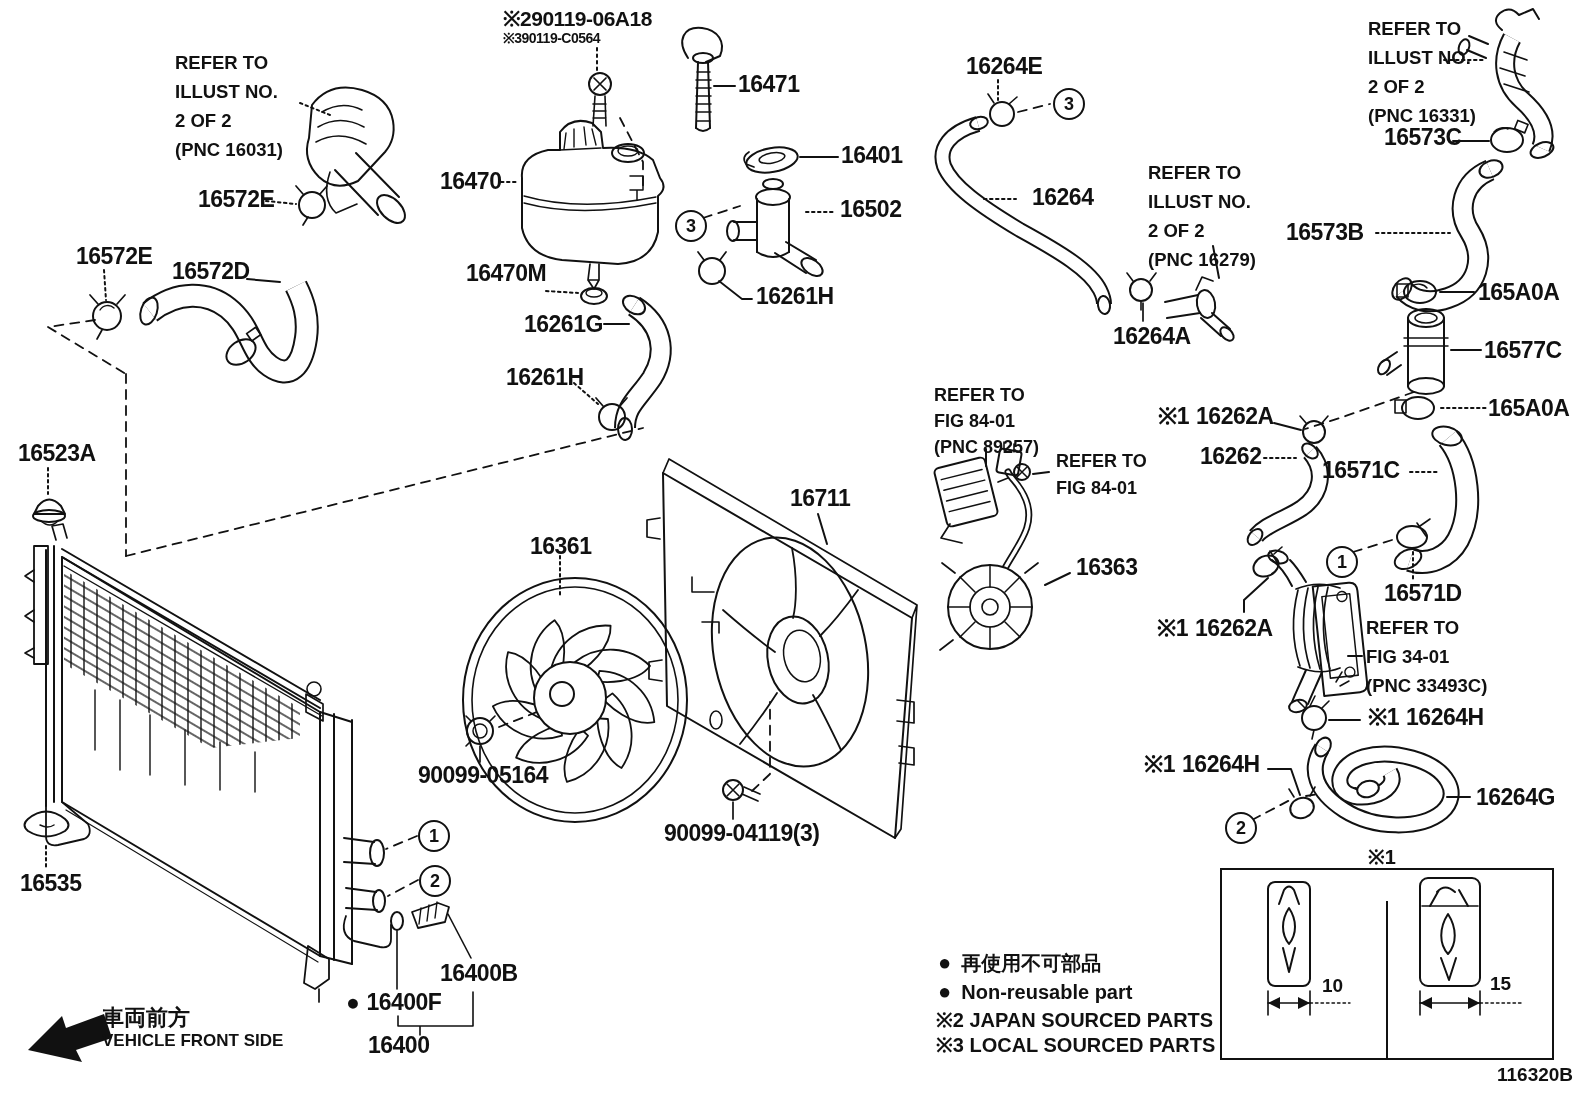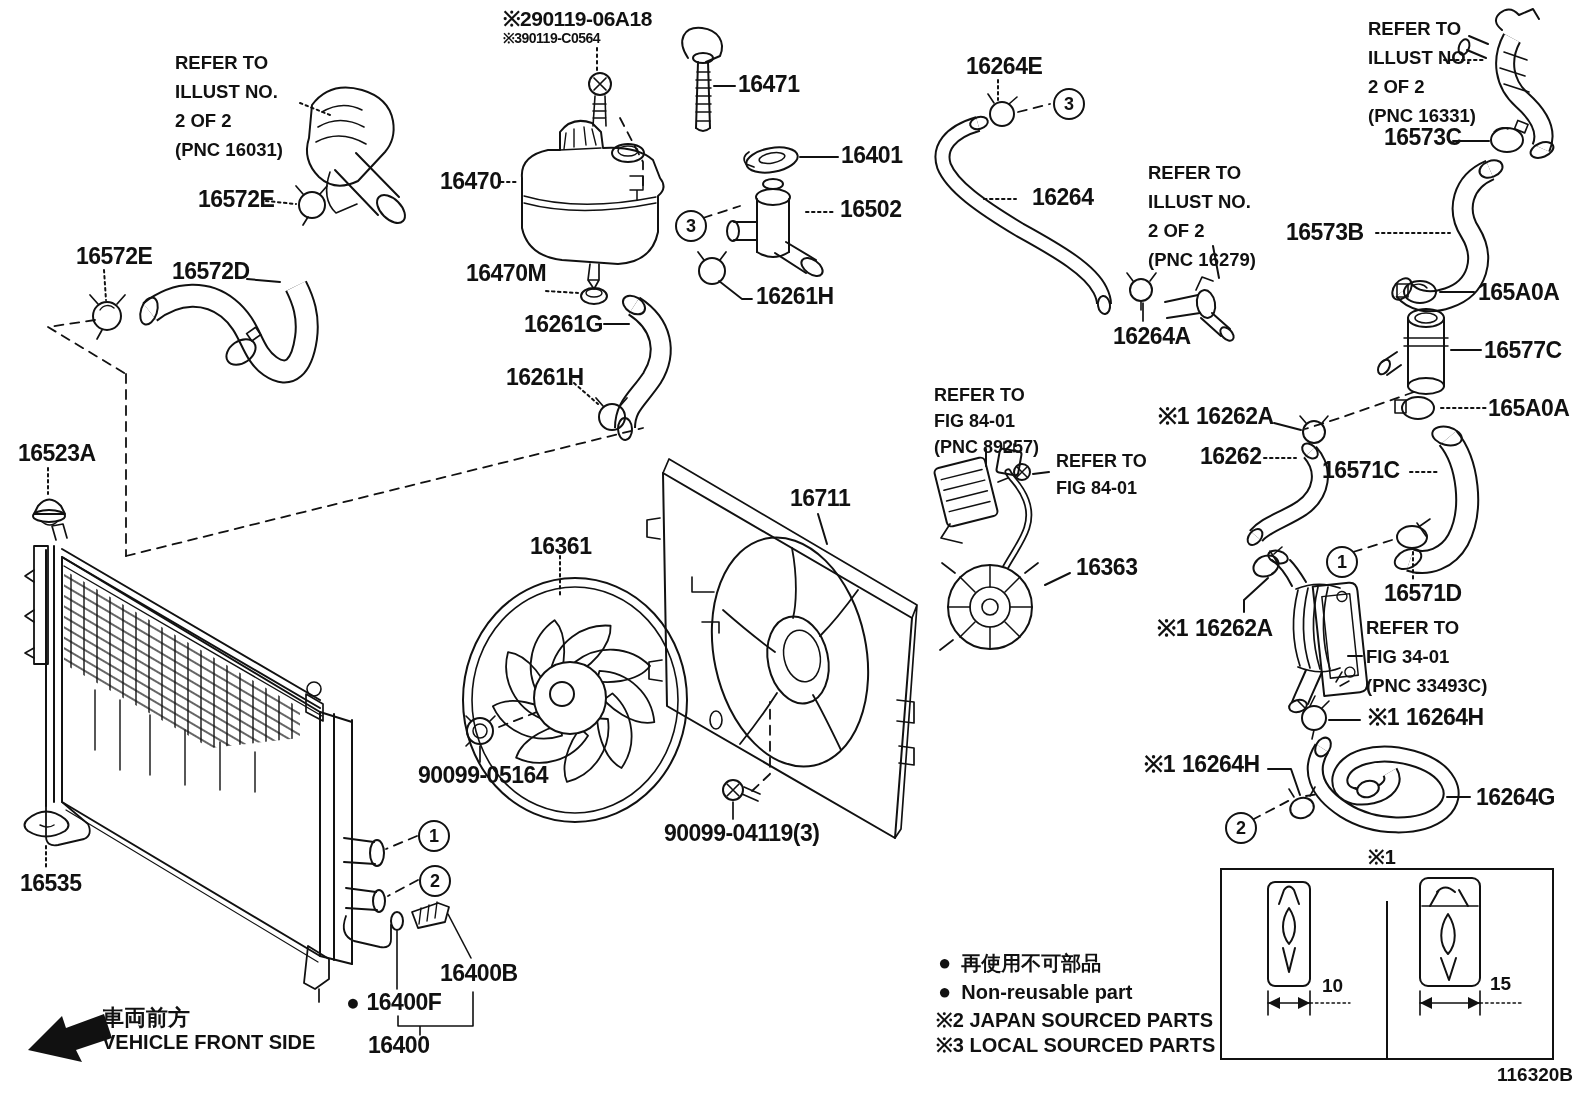--- a/index.html
+++ b/index.html
@@ -442,21 +442,21 @@
 <div class="circ" style="left:1225px;top:812px;">2</div>
 
 <div class="note-line" style="left:938px;top:950px;">
   <span class="bull">●</span><span>再使用不可部品</span></div>
 <div class="note-line" style="left:938px;top:979px;">
   <span class="bull">●</span><span>Non-reusable part</span></div>
 <div class="note-line" style="left:936px;top:1008px;">※2 JAPAN SOURCED PARTS</div>
 <div class="note-line" style="left:936px;top:1033px;">※3 LOCAL SOURCED PARTS</div>
 
 <div class="dirline" style="left:102px;top:1003px;font-size:22px;">車両前方</div>
-<div class="dirline" style="left:102px;top:1031px;font-size:20px;">VEHICLE FRONT SIDE</div>
+<div class="dirline" style="left:102px;top:1031px;font-size:17px;">VEHICLE FRONT SIDE</div>
 
 <div id="tbl-marker">※1</div>
 <div id="type-table">
   <div class="vline"></div>
   <svg width="330" height="155" viewBox="0 0 330 155">
     <g fill="none" stroke="#111" stroke-width="2" stroke-linejoin="round" stroke-linecap="round">
 
       <rect x="46" y="12" width="42" height="104" rx="7"></rect>
       <path d="M67,38 C59,50 59,64 67,74 C75,64 75,50 67,38 Z"></path>
       <path d="M61,78 L67,102 L73,78"></path>

